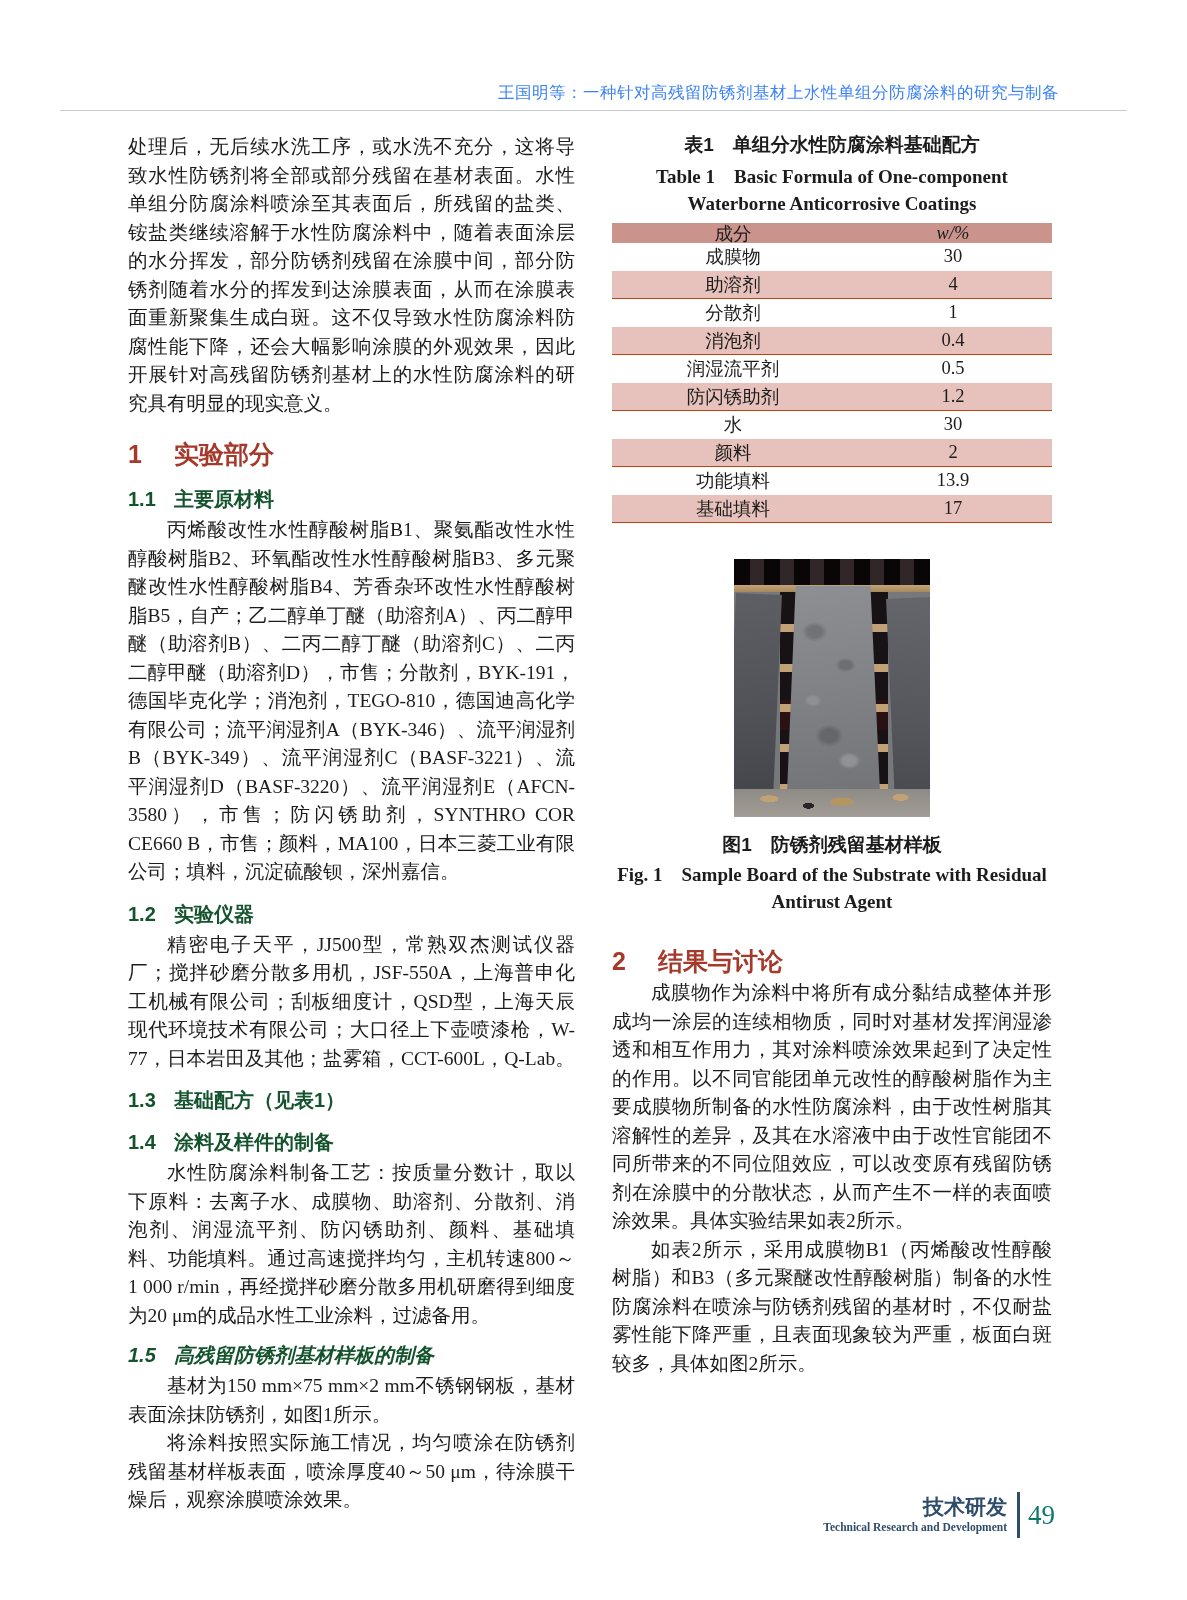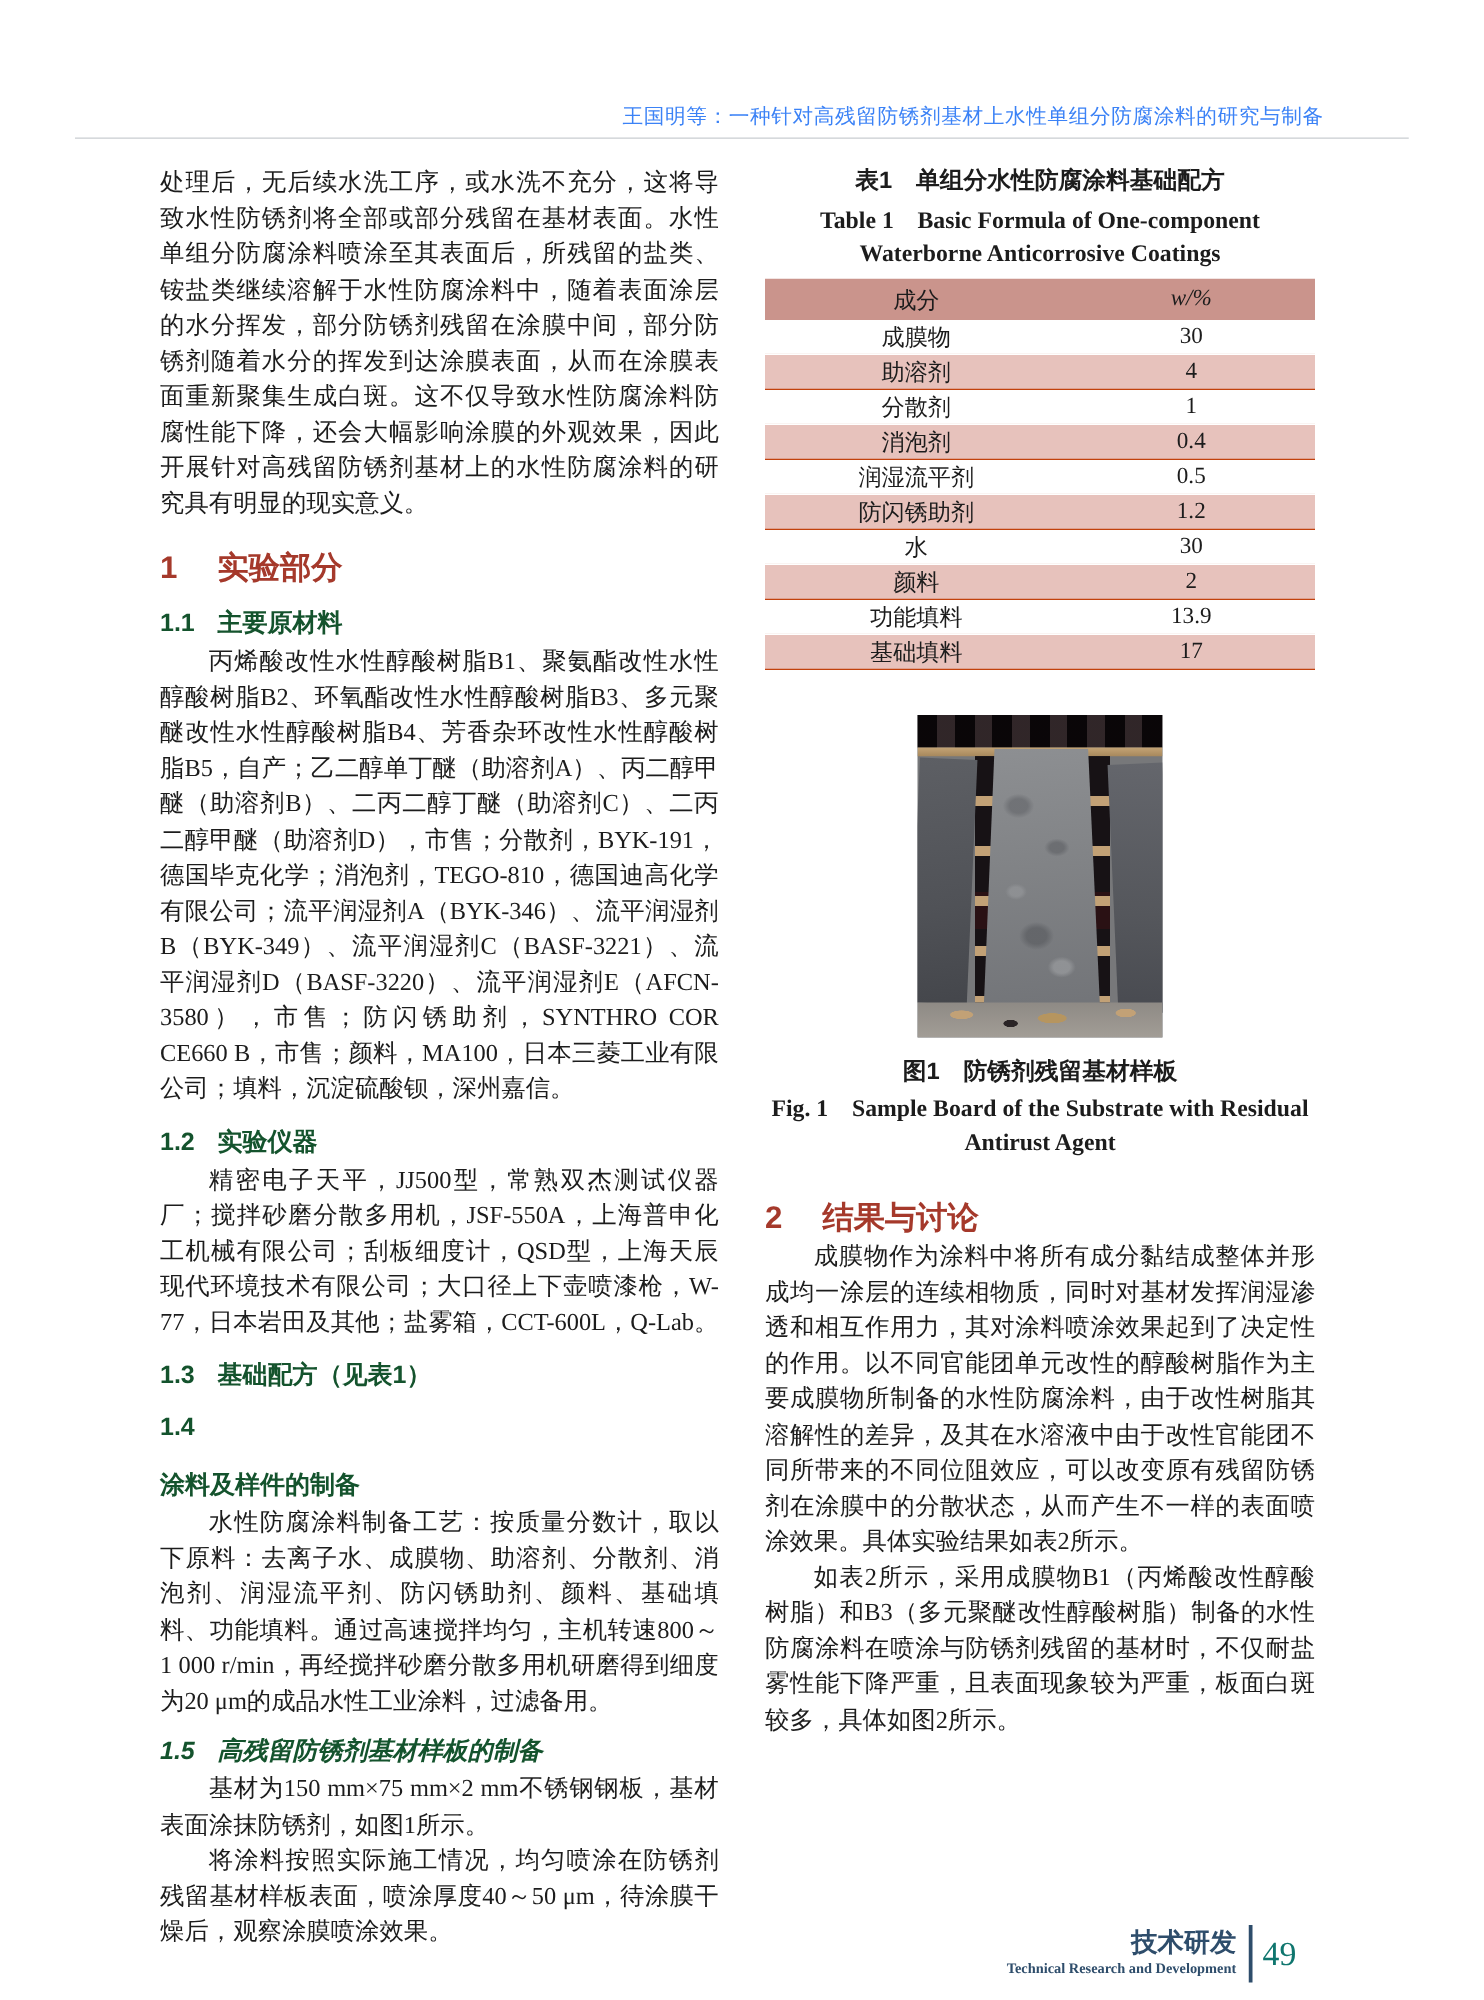--- a/index.html
+++ b/index.html
@@ -55,21 +55,21 @@
     font-family:"Liberation Sans","DejaVu Sans",sans-serif;
     font-weight:700;font-size:19px;line-height:24px;text-align:center;margin:0;
   }
   .tbl-cap-en{
     font-family:"Liberation Serif","DejaVu Serif",serif;
     font-weight:700;font-size:19px;line-height:27px;text-align:center;margin:6px 0 0 0;
   }
   .tbl{margin-top:6px;font-size:18.5px;}
   .trow{display:flex;height:27px;align-items:center;}
   .trow.header{
-    height:33px;background:#ca948c;font-weight:400;
+    height:20px;background:#ca948c;font-weight:400;
   }
   .trow.shaded{background:#e7c2bc;border-top:1px solid #fff;border-bottom:1px solid #c2410c;}
   .tcell{text-align:center;}
   .tcell:nth-child(1){flex:0 0 55%;}
   .tcell:nth-child(2){flex:0 0 45%;}
   .wcol{font-style:italic;}
   
   .fig-wrap{margin-top:36px;}
   .photo{
     position:relative;width:196px;height:258px;margin:0 auto;
@@ -129,22 +129,22 @@
     font-weight:700;font-size:19px;line-height:24px;text-align:center;margin:16px 0 0 0;
   }
   .fig-cap-en{
     font-family:"Liberation Serif","DejaVu Serif",serif;
     font-weight:700;font-size:19px;line-height:27px;text-align:center;margin:4px 0 0 0;
   }
   
   .mt-body{margin-top:2px;}
   
   .footer{
-    position:absolute;right:150px;top:1492px;
-    display:flex;align-items:center;margin-top:48px;
+    position:absolute;right:132px;top:1492px;
+    display:flex;align-items:center;
   }
   .footer-text{text-align:right;}
   .footer-cn{
     font-family:"Liberation Sans","DejaVu Sans",sans-serif;
     font-weight:700;font-size:21px;line-height:24px;color:#2e4d6b;
   }
   .footer-en{
     font-family:"Liberation Serif","DejaVu Serif",serif;
     font-weight:700;font-size:11.5px;line-height:16px;color:#2e4d6b;
   }
@@ -183,21 +183,21 @@
       <span class="num">1.2</span>
       <span class="subtitle">实验仪器</span>
     </div>
     <p class="p mt-body">精密电子天平，JJ500型，常熟双杰测试仪器厂；搅拌砂磨分散多用机，JSF-550A，上海普申化工机械有限公司；刮板细度计，QSD型，上海天辰现代环境技术有限公司；大口径上下壶喷漆枪，W-77，日本岩田及其他；盐雾箱，CCT-600L，Q-Lab。</p>
 
     <div class="h-sub">
       <span class="num">1.3</span>
       <span class="subtitle">基础配方（见表1）</span>
     </div>
 
-    <div class="h-sub" style="flex-direction:column;">
+    <div class="h-sub" style="">
       <span class="num">1.4</span>
       <span class="subtitle">涂料及样件的制备</span>
     </div>
     <p class="p mt-body">水性防腐涂料制备工艺：按质量分数计，取以下原料：去离子水、成膜物、助溶剂、分散剂、消泡剂、润湿流平剂、防闪锈助剂、颜料、基础填料、功能填料。通过高速搅拌均匀，主机转速800～1 000 r/min，再经搅拌砂磨分散多用机研磨得到细度为20 μm的成品水性工业涂料，过滤备用。</p>
 
     <div class="h-sub" style="margin-top:10px;font-style:italic;">
       <span class="num">1.5</span>
       <span class="subtitle">高残留防锈剂基材样板的制备</span>
     </div>
     <p class="p mt-body">基材为150 mm×75 mm×2 mm不锈钢钢板，基材表面涂抹防锈剂，如图1所示。</p>

